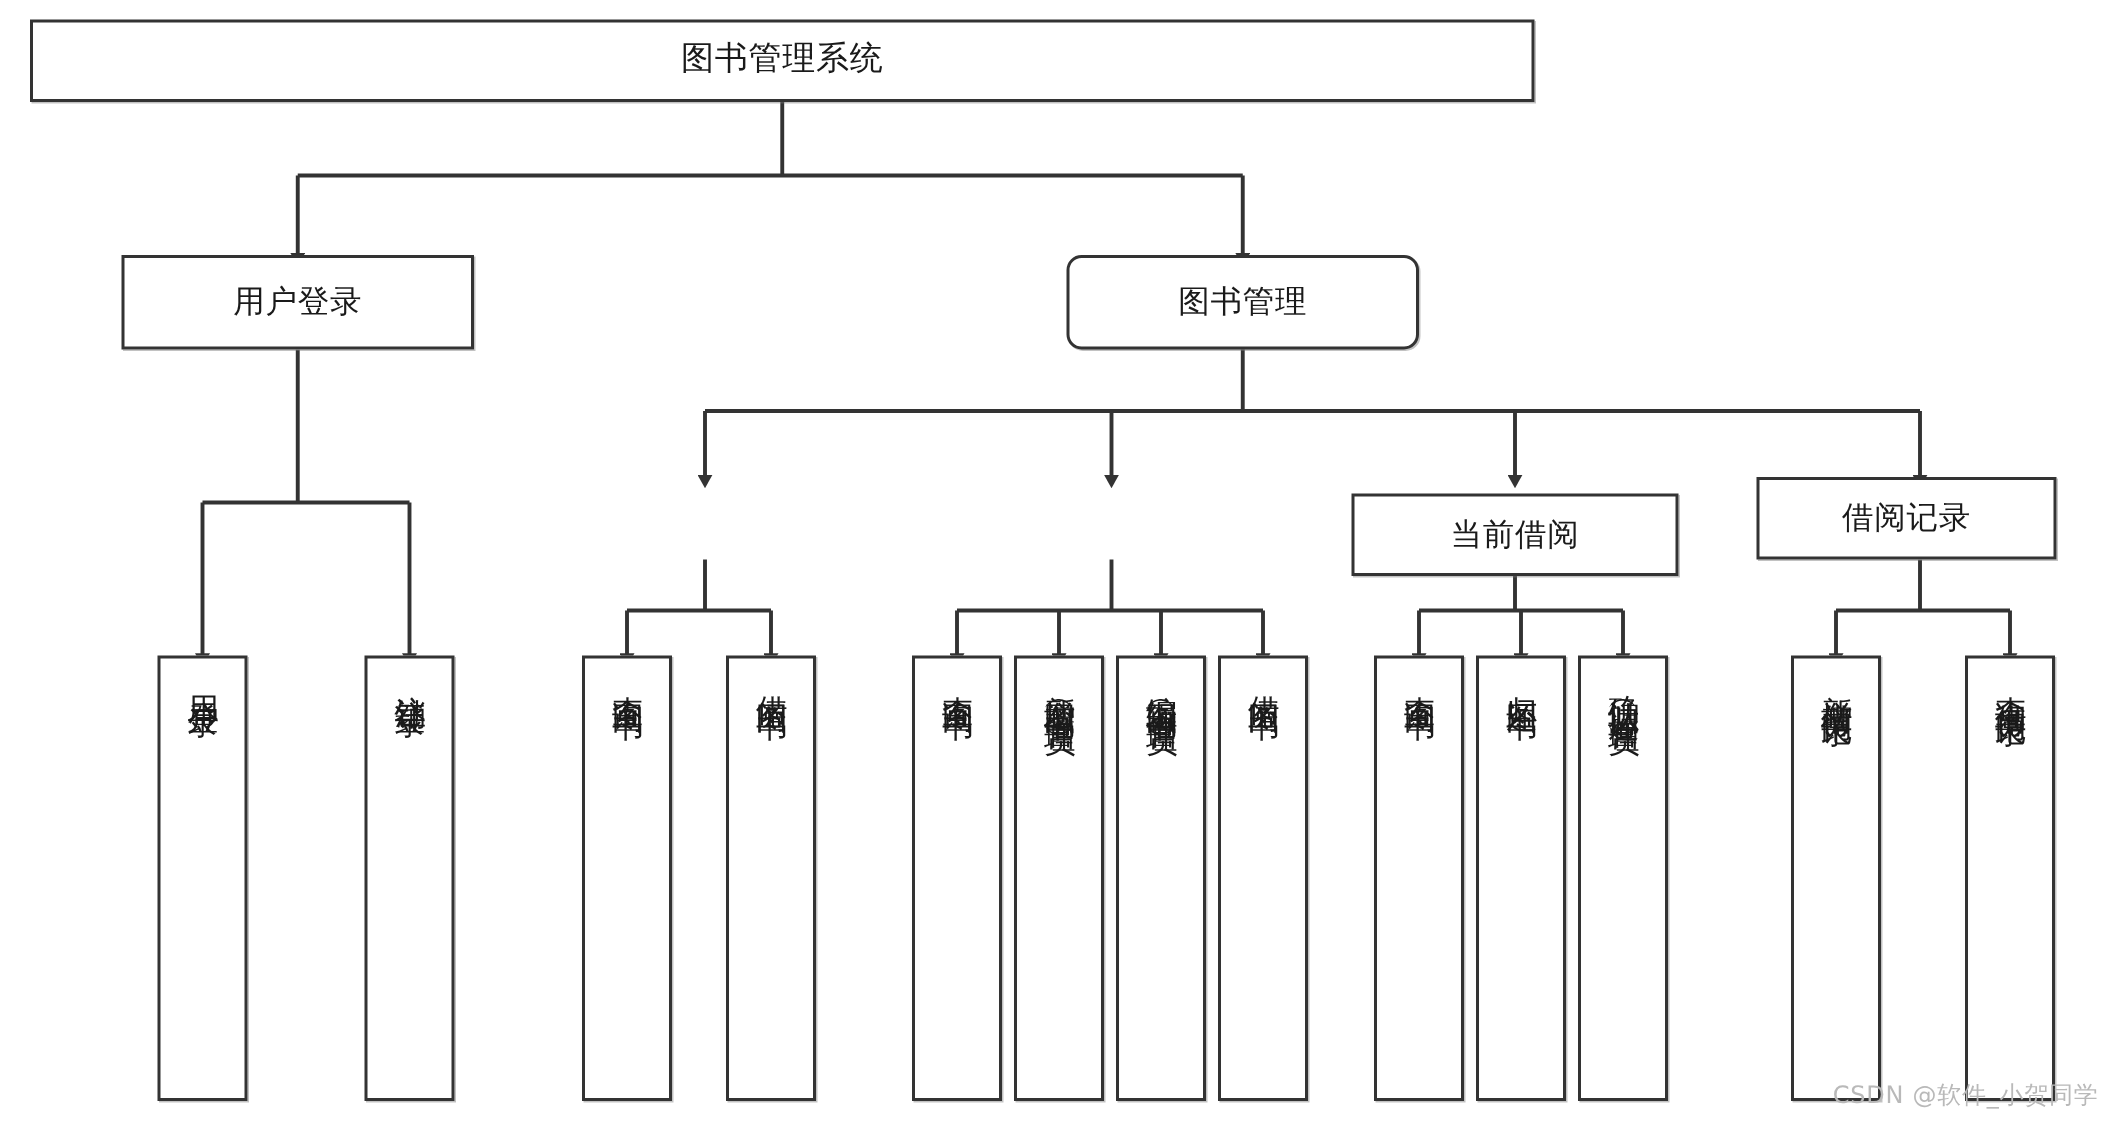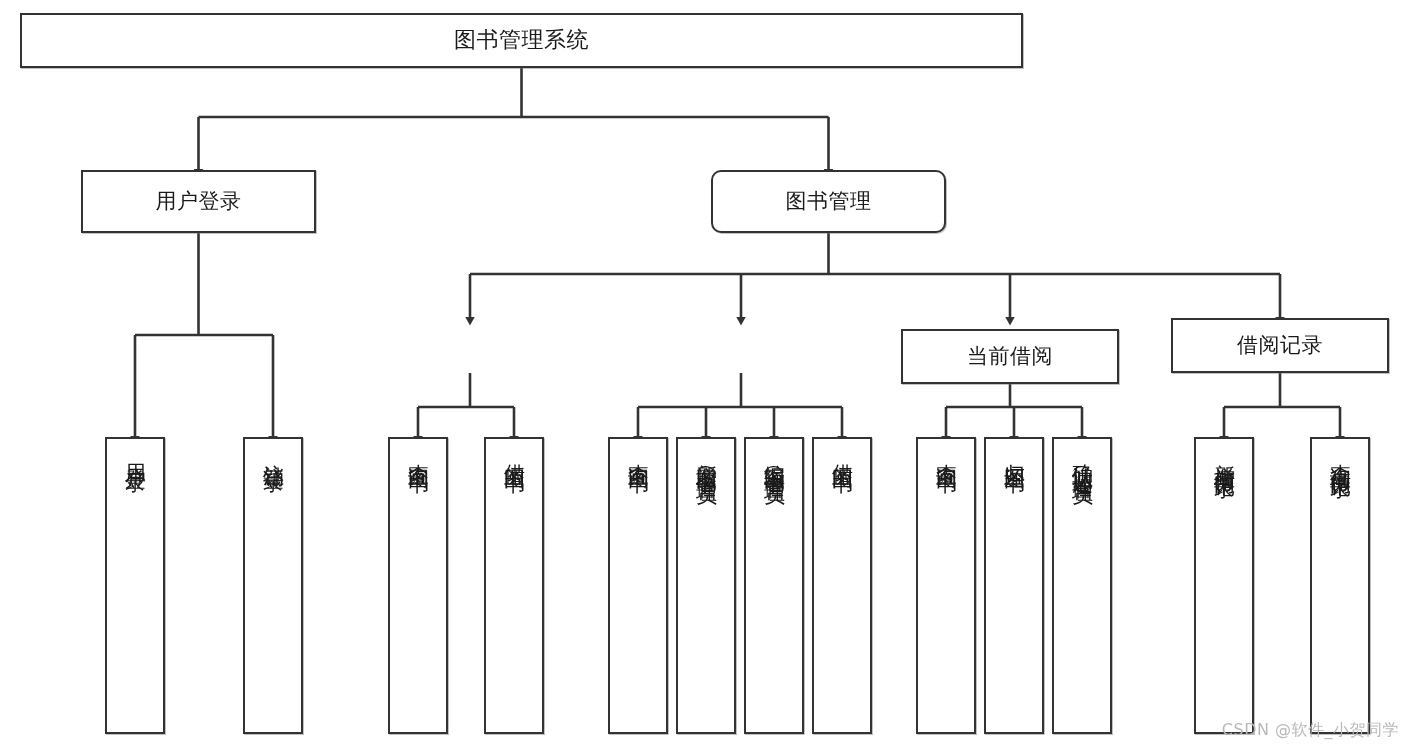--- a/index.html
+++ b/index.html
@@ -132,21 +132,21 @@
   <div class="node horiz" style="left: 81px; top: 170px; width: 235px; height: 63px;">
     <span class="lbl">用户登录</span>
   </div>
   <div class="node horiz" style="left: 711px; top: 170px; width: 235px; height: 63px; border-radius: 10px;">
     <span class="lbl">图书管理</span>
   </div>
 
   <div class="node horiz" style="left: 901px; top: 318px; width: 218px; height: 55px; margin-top: 11px;">
     <span class="lbl">当前借阅</span>
   </div>
-  <div class="node horiz" style="left: 1171px; top: 318px; width: 218px; height: 55px;">
+  <div class="node horiz" style="left: 1171px; top: 318px; width: 200px; height: 55px;">
     <span class="lbl">借阅记录</span>
   </div>
 
   <div class="node vert" style="left: 105px; top: 437px; width: 60px; height: 297px;">
     <span class="lbl">用户登录</span>
   </div>
   <div class="node vert" style="left: 243px; top: 437px; width: 60px; height: 297px;">
     <span class="lbl">注销登录</span>
   </div>
 

